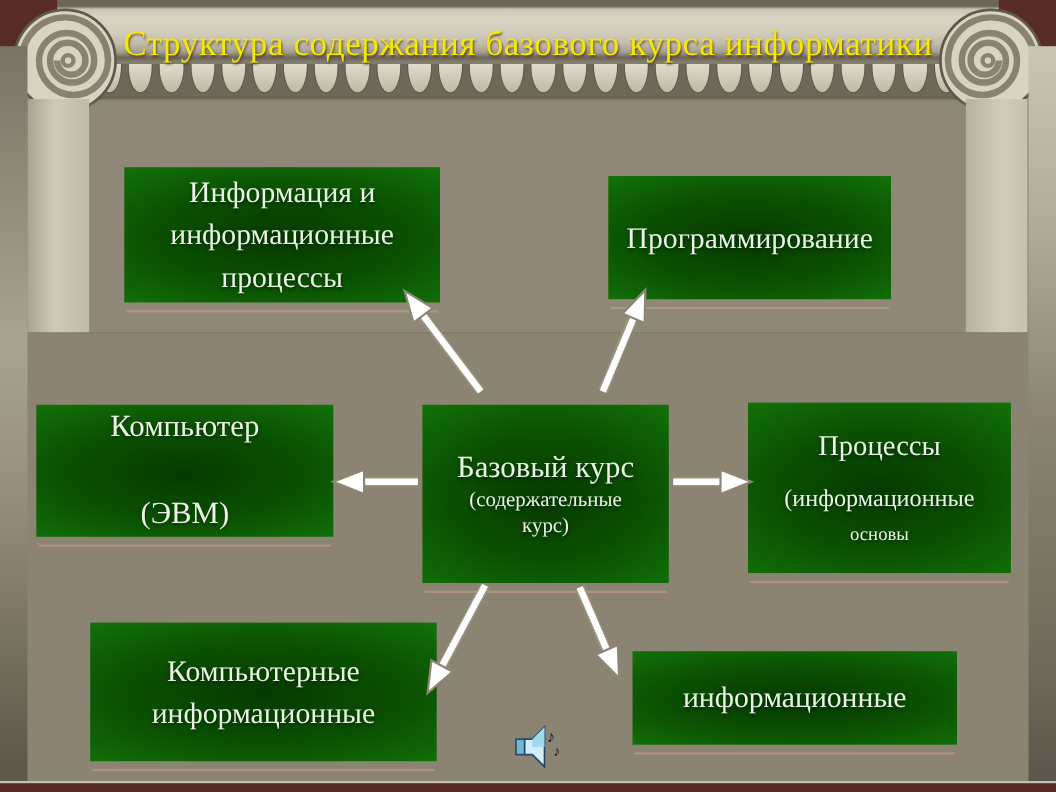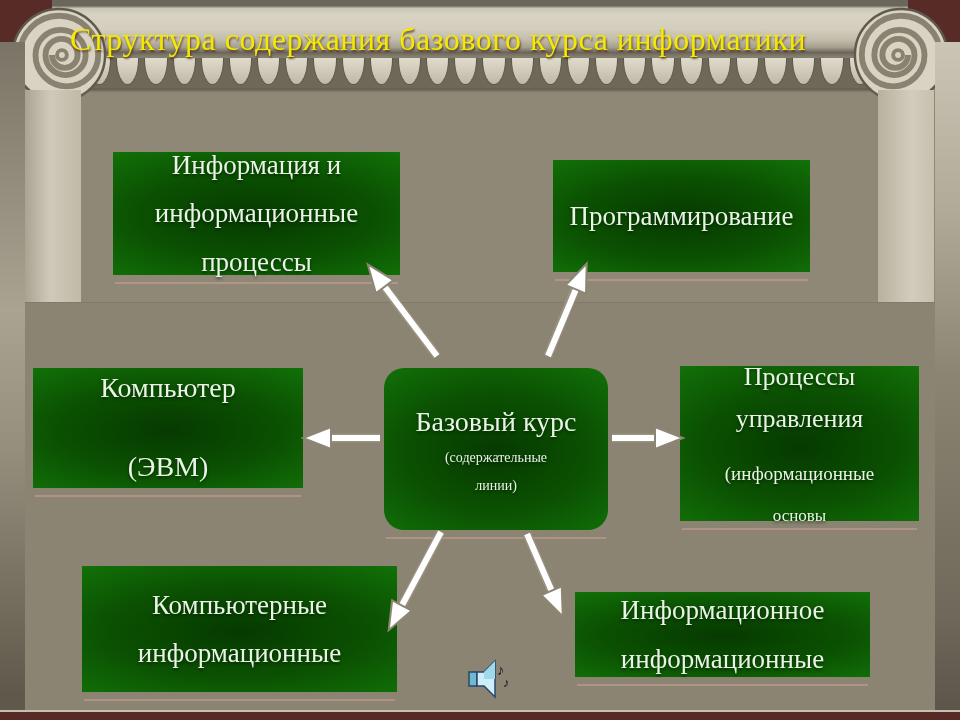--- a/index.html
+++ b/index.html
@@ -12,56 +12,56 @@
     background:linear-gradient(to bottom,
       #6b665a 0%,#6b665a 9%,#ccc6b5 13%,#d8d3c3 24%,#d3cebd 45%,
       #c2bcab 62%,#a59f8e 74%,#6b665a 82%,#837d6e 88%,#8b8576 100%);}
   .molding{position:absolute;left:82px;top:58px;width:796px;height:30px;
     background:#6e6859;display:flex;gap:5px;padding:0 6px;box-sizing:border-box;
     box-shadow:0 3px 2px rgba(60,50,40,.45);}
   .molding span{flex:1;height:26px;background:linear-gradient(to bottom,#e0dbcb,#beb8a7);
     border-radius:0 0 50% 50% / 0 0 95% 95%;border:1px solid #5f594d;border-top:none;}
   .volute{position:absolute;top:6px;width:98px;height:98px;}
   .volute.right{transform:scaleX(-1);}
-  .title{position:absolute;left:70px;right:70px;top:21px;
+  .title{position:absolute;left:70px;right:70px;top:21px;text-align:center;
     font-size:32px;color:#f2ea00;letter-spacing:.5px;
     text-shadow:1px 2px 2px rgba(80,40,20,.75);white-space:nowrap;}
 
   
   .upper-tint{position:absolute;left:25px;right:25px;top:90px;height:212px;
     background:rgba(255,255,255,.035);border-bottom:1px solid rgba(90,80,65,.25);}
   .shaft{position:absolute;top:90px;width:56px;height:212px;}
   .shaft.left{left:25px;background:linear-gradient(to right,#aaa392,#cfc9b9 45%,#c0baa9);}
   .shaft.right{left:878px;background:linear-gradient(to right,#b7b1a0,#d2ccbc 60%,#c6c0af);}
   .edge{position:absolute;top:42px;width:25px;height:672px;}
   .edge.left{left:0;background:linear-gradient(to bottom,#7a7466,#a9a392 40%,#978f7e 60%,#5f594b 97%);}
   .edge.right{right:0;background:linear-gradient(to bottom,#cbc5b5,#b0aa99 25%,#8b8472 50%,#6f695b 85%,#5a544a);}
   .bottom-bar{position:absolute;left:0;right:0;top:712px;height:8px;
     background:#572b25;border-top:2px solid #c6c0b0;box-sizing:content-box;margin-top:-2px;}
 
   
   .gbox{position:absolute;display:flex;flex-direction:column;align-items:center;
     justify-content:center;text-align:center;color:#eaf4e6;
     background:radial-gradient(110% 95% at 50% 52%,
-      #063a00 0%,#0b5102 38%,#116e07 68%,#1d9a0e 100%);gap:10px;}
+      #063a00 0%,#0b5102 38%,#116e07 68%,#1d9a0e 100%);}
   .gbox::after{content:"";position:absolute;left:2px;right:2px;bottom:-9px;height:2px;
     background:rgba(205,160,150,.55);}
   .gbox div{text-shadow:0 2px 3px rgba(0,25,0,.6);}
   .t27{font-size:27px;line-height:1.42;}
   .t28{font-size:28px;line-height:1.45;}
   .cmain{font-size:28px;line-height:1.25;}
-  .csub{font-size:14px;line-height:1.25;}
+  .csub{font-size:19px;line-height:1.25;}
   .pmain{font-size:26px;line-height:1.25;}
-  .psub1{font-size:19px;line-height:1.3;margin-top:16px;}
+  .psub1{font-size:22px;line-height:1.3;margin-top:16px;}
   .psub2{font-size:17px;line-height:1.2;margin-top:9px;font-family:Liberation Serif, serif;}
 
   .b-info   {left:113px;top:152px;width:287px;height:123px;}
   .b-prog   {left:553px;top:160px;width:257px;height:112px;}
   .b-comp   {left:33px; top:368px;width:270px;height:120px;justify-content:space-between;}
-  .b-central{left:384px;top:368px;width:224px;height:162px;border-radius:20px;}
+  .b-central{left:384px;top:368px;width:224px;height:162px;}
   .b-control{left:680px;top:366px;width:239px;height:155px;}
   .b-tech   {left:82px; top:566px;width:315px;height:126px;}
   .b-model  {left:575px;top:592px;width:295px;height:85px;}
 
   .arrows{position:absolute;left:0;top:0;width:960px;height:720px;pointer-events:none;}
   .sound{position:absolute;left:464px;top:658px;width:48px;height:42px;cursor:pointer;}
 </style>
 </head>
 <body>
 
@@ -133,37 +133,35 @@
   </div>
 
   <div class="gbox b-comp">
     <div class="t28">Компьютер</div>
     <div class="t28">(ЭВМ)</div>
   </div>
 
   <div class="gbox b-central">
     <div class="cmain">Базовый курс</div>
     <div class="csub">(содержательные</div>
-    <div class="csub">линии)</div>
+    <div class="csub">курс)</div>
   </div>
 
   <div class="gbox b-control">
     <div class="pmain">Процессы</div>
-    <div class="pmain">управления</div>
     <div class="psub1">(информационные</div>
     <div class="psub2">основы</div>
   </div>
 
   <div class="gbox b-tech">
     <div class="t27">Компьютерные</div>
     <div class="t27">информационные</div>
   </div>
 
   <div class="gbox b-model">
-    <div class="t27">Информационное</div>
     <div class="t27">информационные</div>
   </div>
 
   <svg class="arrows" viewBox="0 0 960 720">
     <defs>
       <marker id="ah" markerUnits="userSpaceOnUse" markerWidth="34" markerHeight="30" refX="24" refY="14" orient="auto">
         <polygon points="3,3 31,14 3,25" fill="#ffffff" stroke="#8d8675" stroke-width="2"></polygon>
       </marker>
     </defs>
     <g stroke="#9a9280" stroke-width="9">

